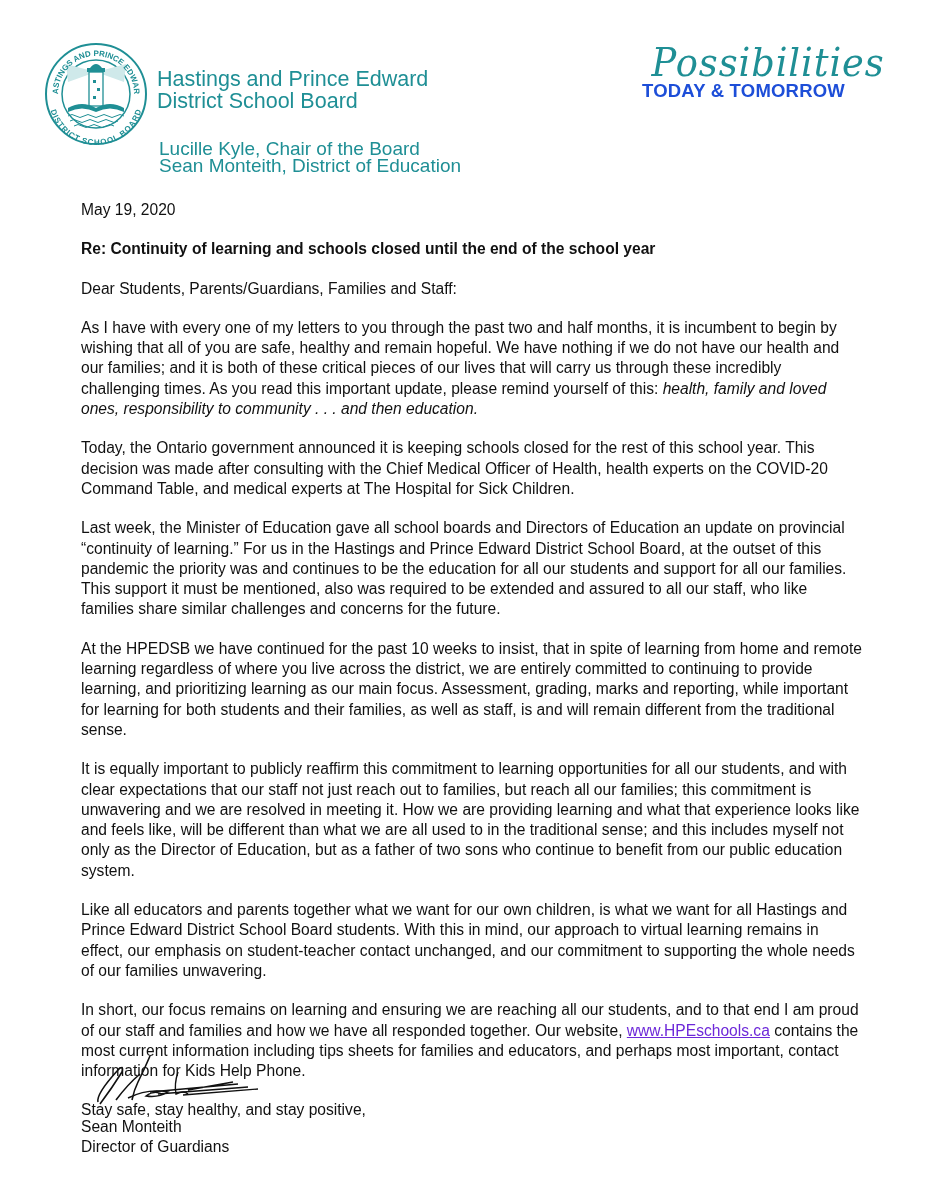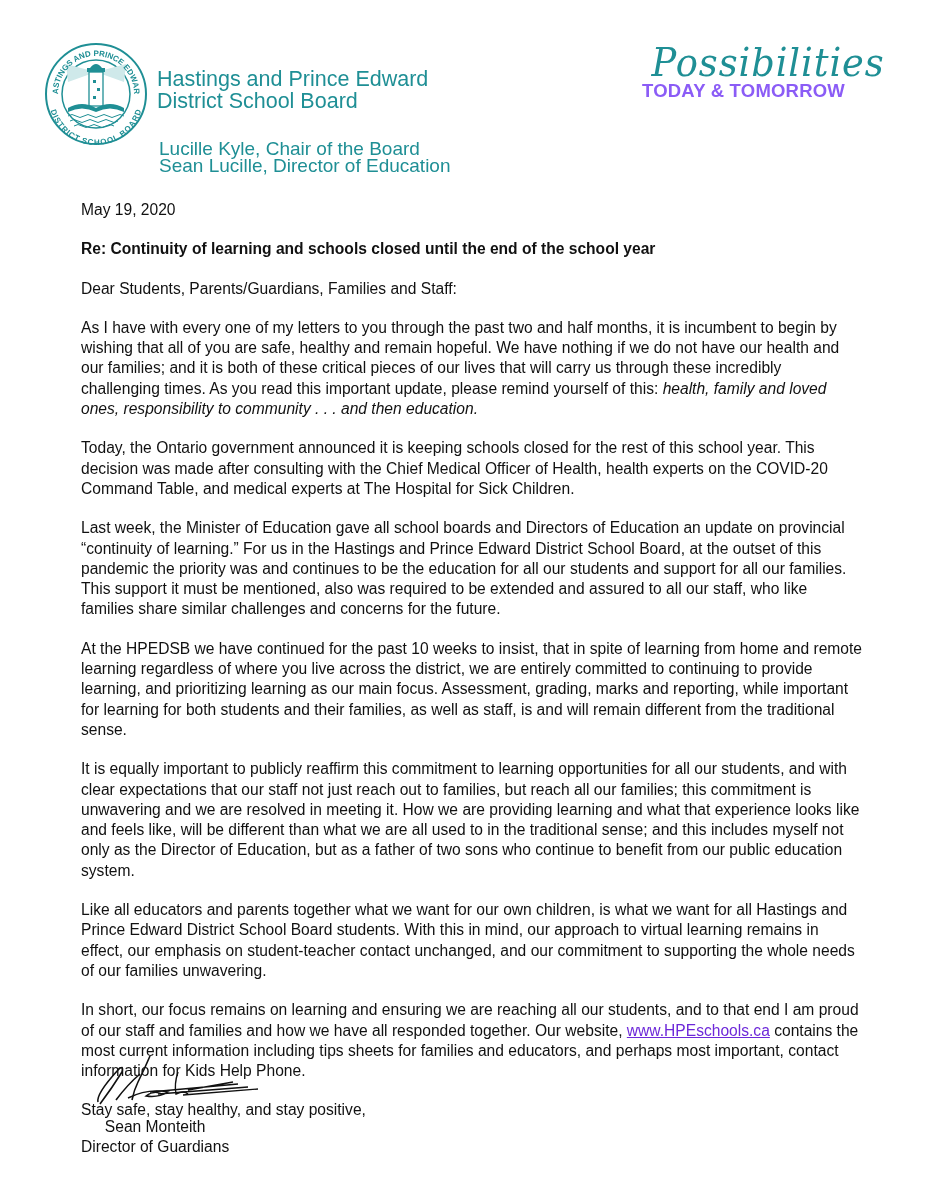--- a/index.html
+++ b/index.html
@@ -8,32 +8,32 @@
 
   
   .header { position:absolute; left:0; top:0; width:927px; height:190px; }
   .seal { position:absolute; left:44px; top:42px; width:104px; height:104px; }
   .board-name { position:absolute; left:157px; top:68px; font-size:21.5px; line-height:22px; color:#1f8f95; }
   .board-officers { position:absolute; left:159px; top:140px; font-size:19px; line-height:17px; color:#1f8f95; }
   .slogan { position:absolute; left:642px; top:40px; width:240px; text-align:left; color:#1f8f95; }
   .slogan-script { font-family:"DejaVu Serif", serif; font-style:italic; font-size:40px; line-height:44px;
                    letter-spacing:1px; color:#1f8f95; font-weight:normal; transform:scaleX(0.92); display:block; }
   .slogan-caps { font-family:"Liberation Sans", sans-serif; font-weight:bold; font-size:18.5px; line-height:20px;
-                 letter-spacing:0.2px; color:#8b5cf6; display:block; margin-top:-3px; }
+                 letter-spacing:0.2px; color:#1d4ed8; display:block; margin-top:-3px; }
 
   
   .letter { position:absolute; left:81px; top:200px; width:790px; font-size:15.6px; line-height:20.3px; color:#111; }
   .letter p { margin:0 8px 19px 0; }
   .date { margin-bottom:19px !important; }
   .subject { font-weight:bold; }
   .link { color:#6d28d9; text-decoration:underline; }
   .em { font-style:italic; }
 
   .signature { position:absolute; left:88px; top:1054px; width:180px; height:60px; }
-  .sig-block { position:absolute; left:81px; top:1117px; font-size:15.6px; line-height:19.5px;text-align:center; }
+  .sig-block { position:absolute; left:81px; top:1117px; font-size:15.6px; line-height:19.5px; }
 </style>
 </head>
 <body>
 
 <div class="header">
 
   <svg class="seal" viewBox="0 0 104 104">
     <defs>
       <path id="arcTop" d="M 14,52 A 38,38 0 0 1 90,52"></path>
       <path id="arcBot" d="M 12,56 A 40,40 0 0 0 92,56"></path>
@@ -60,21 +60,21 @@
     </text>
   </svg>
 
   <div class="board-name">
     <div>Hastings and Prince Edward</div>
     <div>District School Board</div>
   </div>
 
   <div class="board-officers">
     <div>Lucille Kyle, Chair of the Board</div>
-    <div>Sean Lucille, Director of Education</div>
+    <div>Sean Monteith, District of Education</div>
   </div>
 
   <div class="slogan">
     <span class="slogan-script">Possibilities</span>
     <span class="slogan-caps">TODAY &amp; TOMORROW</span>
   </div>
 </div>
 
 <div class="letter">
   <p class="date">May 19, 2020</p>

